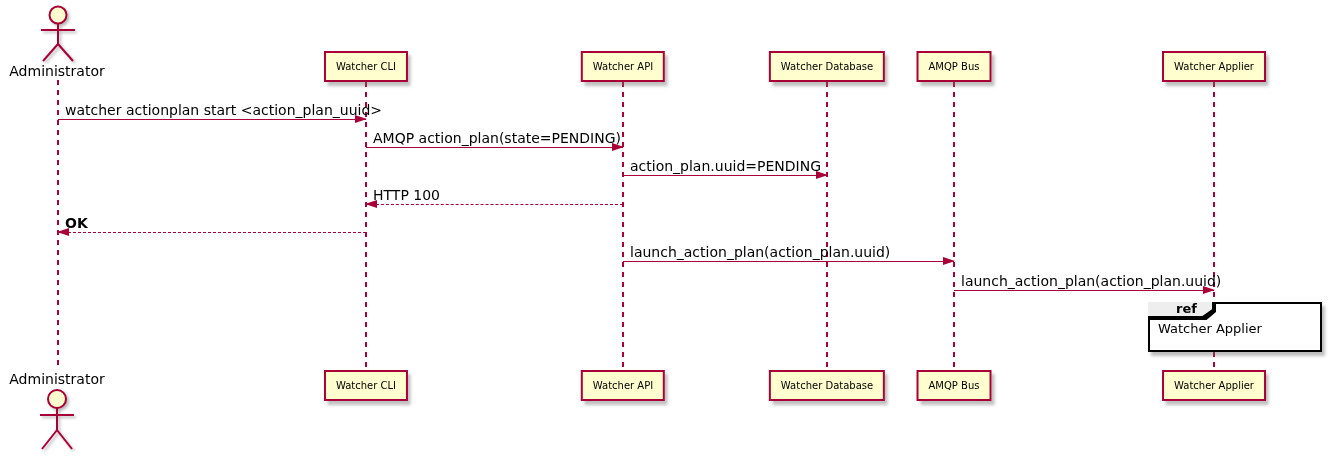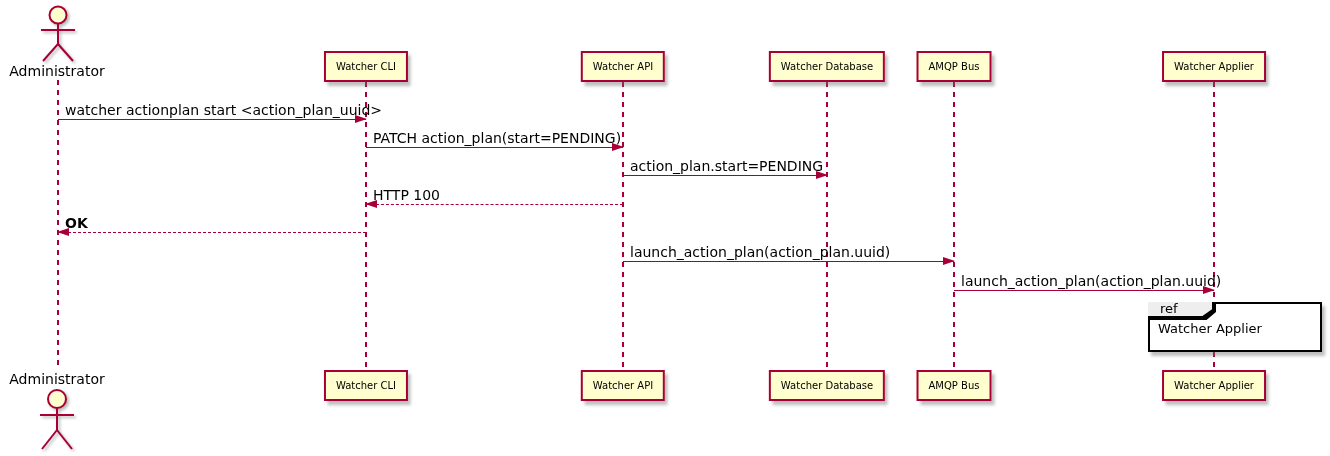--- a/index.html
+++ b/index.html
@@ -43,21 +43,21 @@
   }
   .ref-tab-outer{
     position:absolute;top:-2px;left:-2px;width:68px;height:18px;background:#000;
     clip-path:polygon(0 0,100% 0,100% 55%,86% 100%,0 100%);
   }
   .ref-tab-inner{
     position:absolute;top:0;left:0;width:64px;height:14px;background:#EEEEEE;
     clip-path:polygon(0 0,100% 0,100% 52%,85% 100%,0 100%);
     display:flex;align-items:center;
   }
-  .ref-keyword{font-weight:normal;font-size:13px;padding-left:12px;line-height:14px;}
+  .ref-keyword{font-weight:bold;font-size:13px;padding-left:28px;line-height:14px;}
   .ref-body{position:absolute;left:8px;top:17px;font-size:13px;line-height:16px;white-space:nowrap;}
 </style>
 </head>
 <body>
 
 <div id="canvas">
 
   <div class="lifeline" style="left:57px;top:80px;height:290px;"></div>
   <div class="lifeline" style="left:365px;top:82px;height:288px;"></div>
   <div class="lifeline" style="left:622px;top:82px;height:288px;"></div>
@@ -89,26 +89,26 @@
   <div class="participant p-top" style="left:1214px;">
     <span>Watcher Applier</span>
   </div>
 
   <div class="message" style="left:58px;top:119px;width:308px;">
     <div class="msg-label">watcher actionplan start &lt;action_plan_uuid&gt;</div>
     <div class="msg-line solid"></div>
     <div class="arrow-right"></div>
   </div>
   <div class="message" style="left:366px;top:147px;width:257px;">
-    <div class="msg-label">PATCH action_plan(start=PENDING)</div>
+    <div class="msg-label">AMQP action_plan(state=PENDING)</div>
     <div class="msg-line solid"></div>
     <div class="arrow-right"></div>
   </div>
   <div class="message" style="left:623px;top:175px;width:204px;">
-    <div class="msg-label">action_plan.start=PENDING</div>
+    <div class="msg-label">action_plan.uuid=PENDING</div>
     <div class="msg-line solid"></div>
     <div class="arrow-right"></div>
   </div>
   <div class="message" style="left:366px;top:204px;width:257px;">
     <div class="msg-label">HTTP 100</div>
     <div class="msg-line dashed"></div>
     <div class="arrow-left"></div>
   </div>
   <div class="message" style="left:58px;top:232px;width:308px;font-weight:bold;">
     <div class="msg-label">OK</div>

